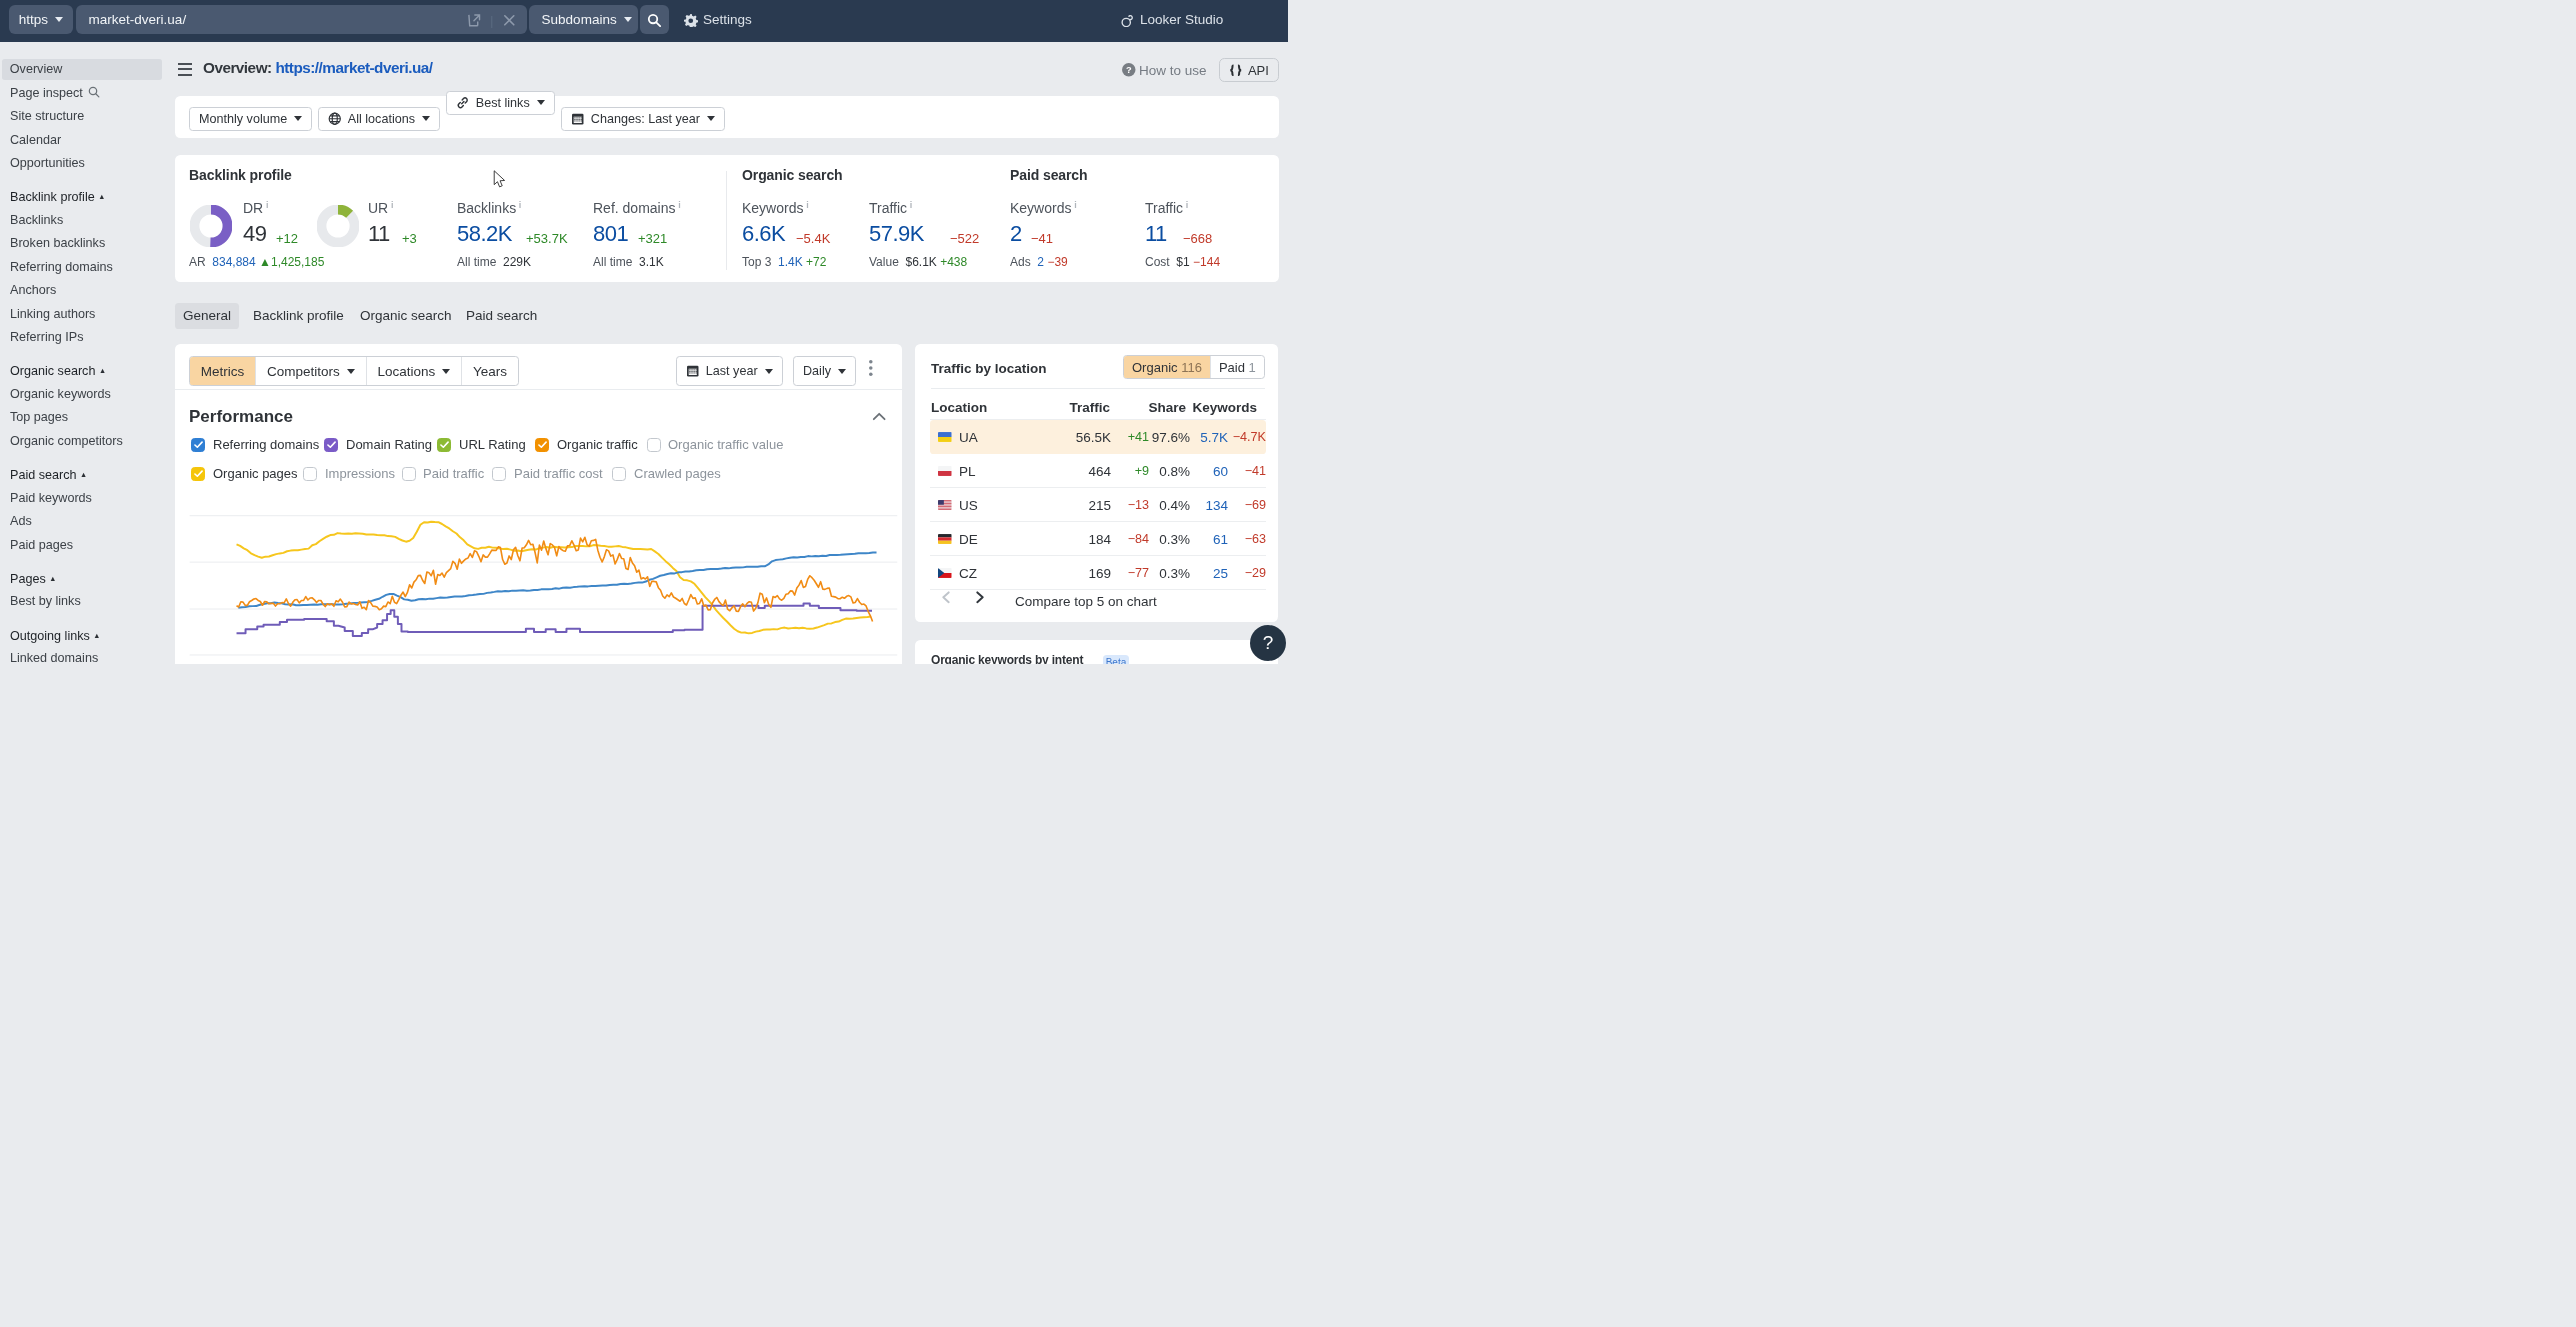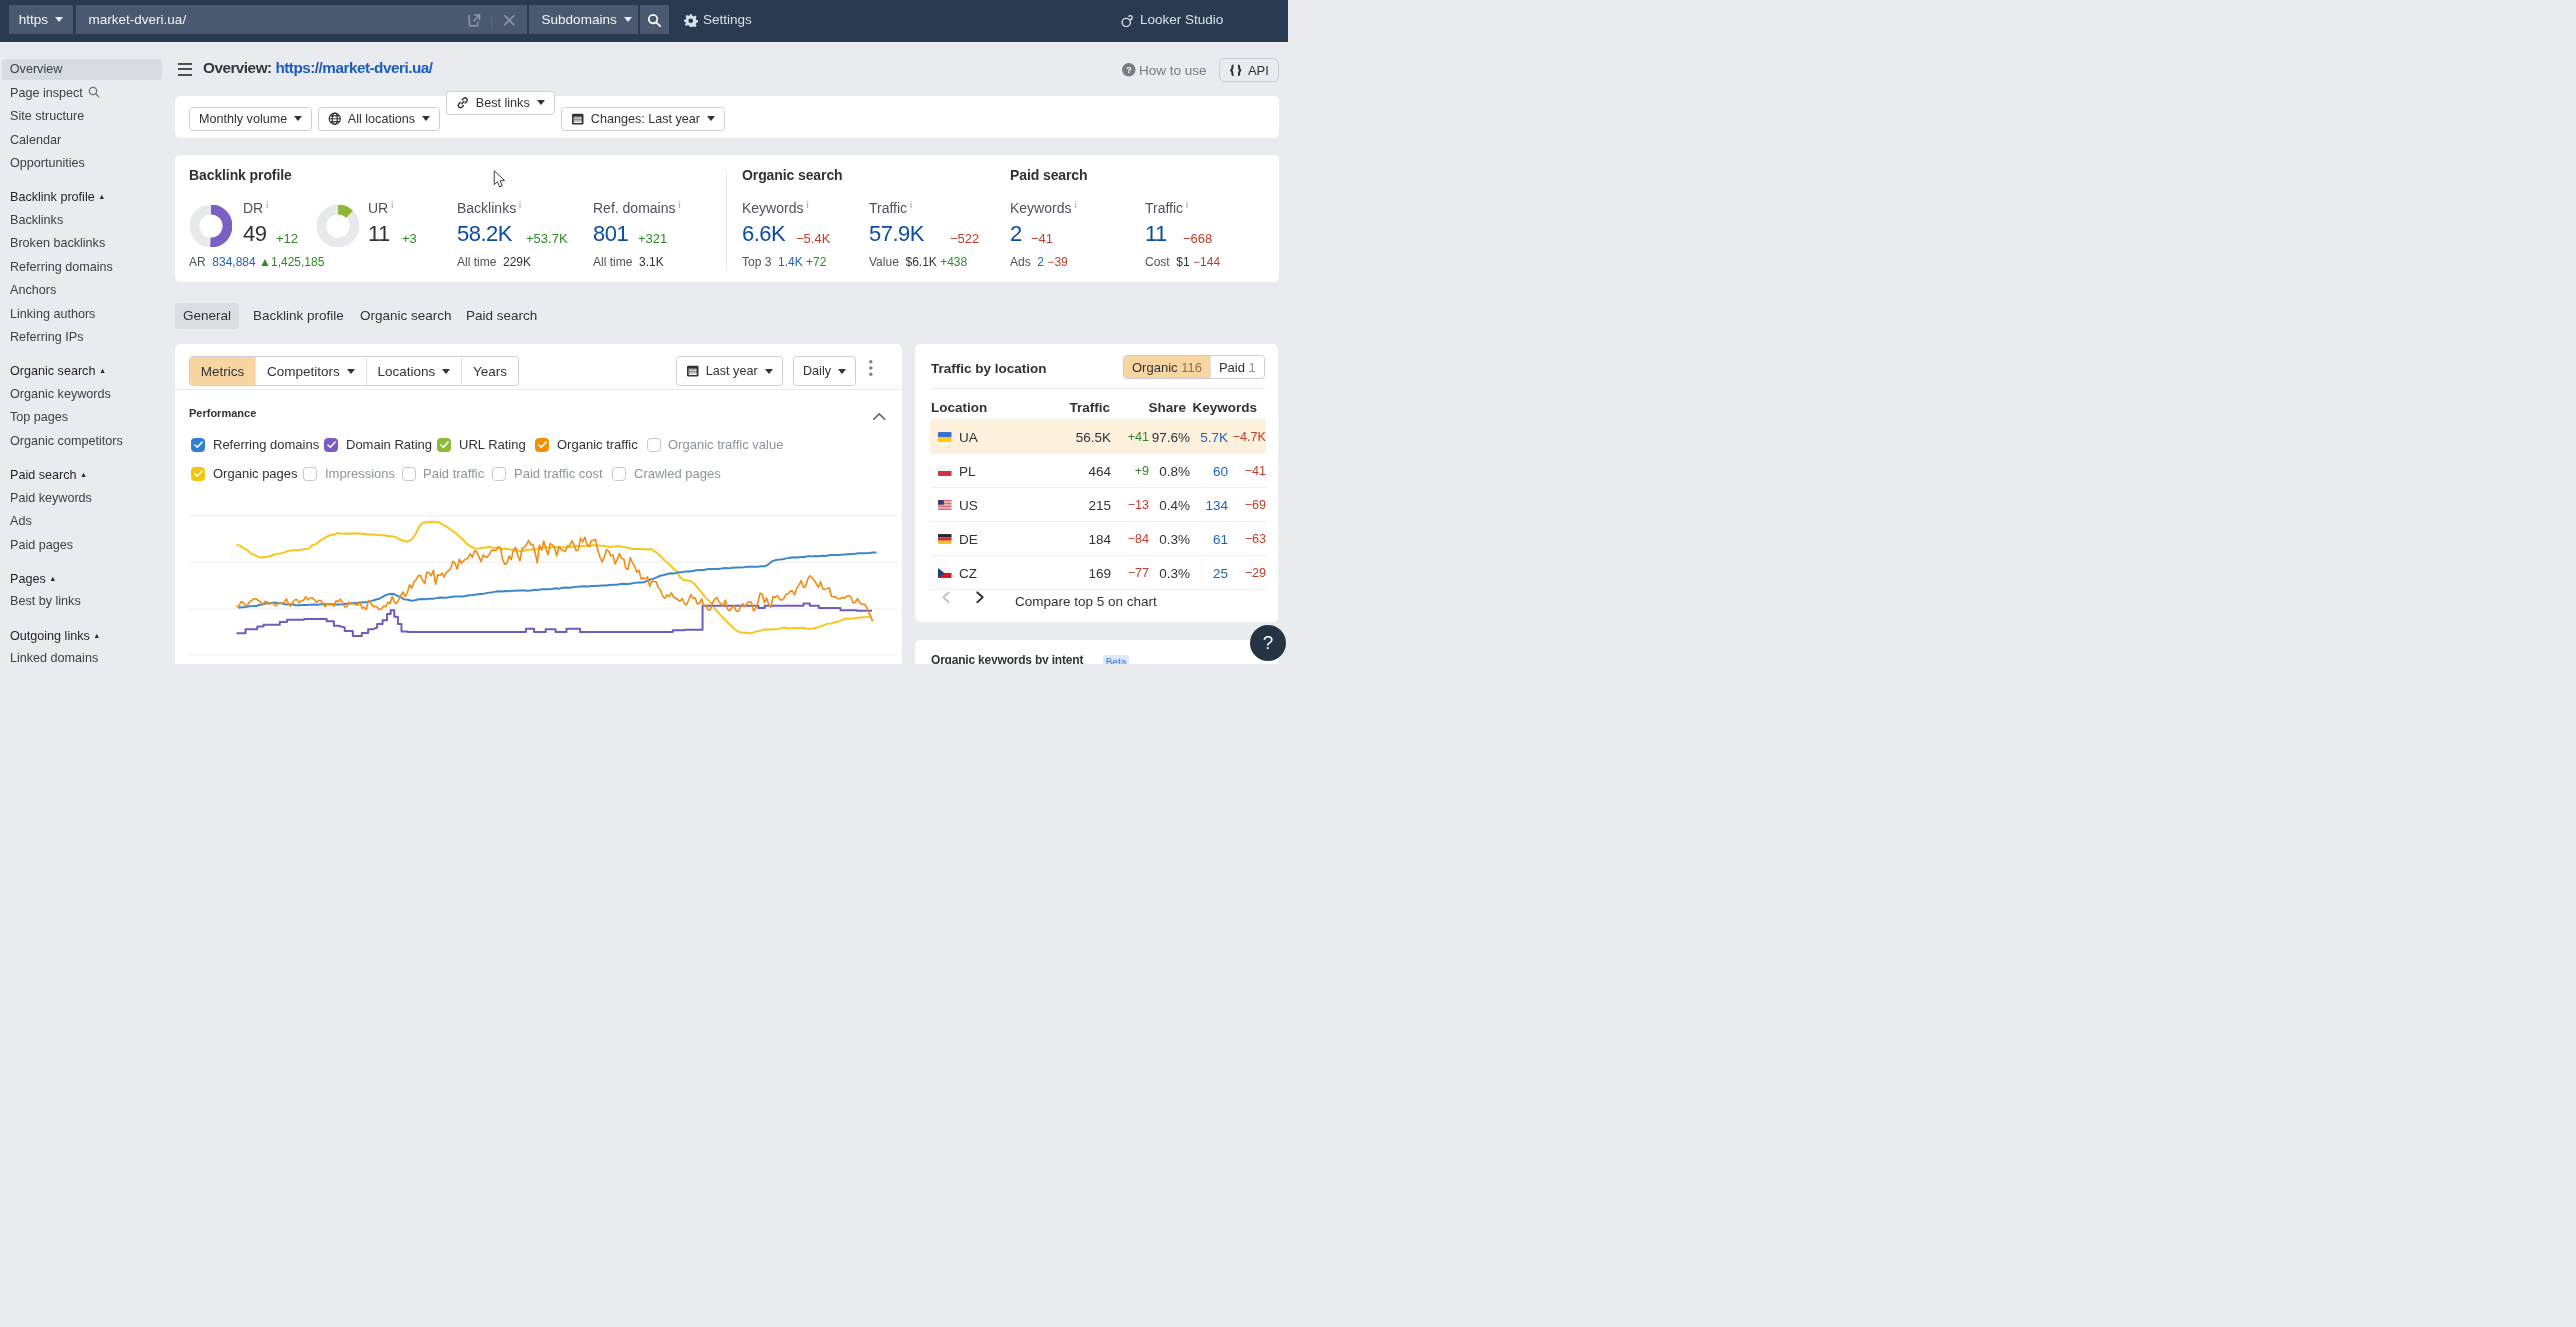--- a/index.html
+++ b/index.html
@@ -1,19 +1,19 @@
 <!DOCTYPE html>
 <html style="font-size:14.4px"><head><meta charset="utf-8">
 <style>
 * { margin:0; padding:0; box-sizing:border-box; }
 html,body { width:1288px; height:664px; overflow:hidden; font-family:"Liberation Sans", sans-serif; background:#e9ebee; position:relative; }
 .card { position:absolute; background:#fff; border-radius:5.4px; }
 
 #topbar { position:absolute; left:0; top:0; width:1288px; height:42px; background:#2a3a50; z-index:10; }
-.navbox { position:absolute; top:5.4px; height:29px; background:#4a5970; border-radius:0; color:#f2f5f8; font-size:13.5px; display:flex; align-items:center; }
+.navbox { position:absolute; top:5.4px; height:29px; background:#4a5970; border-radius:6px; color:#f2f5f8; font-size:13.5px; display:flex; align-items:center; }
 .caret { display:inline-block; width:0; height:0; border-left:4px solid transparent; border-right:4px solid transparent; border-top:5px solid #2f3338; margin-left:7.2px; }
 .navbox .caret { border-top-color:#e8edf3; }
 
 #sidebar { position:absolute; left:0; top:42px; width:162px; height:621px; }
 .sitem { position:absolute; left:10px; height:23.5px; line-height:23.5px; font-size:12.6px; color:#3c4147; white-space:nowrap; }
 .sitem.sel { left:1.8px; padding-left:8px; width:160px; height:21.6px; line-height:21.6px; margin-top:0.9px; background:#d8dbe0; border-radius:2.7px; }
 .shead { position:absolute; left:10px; height:23.5px; line-height:23.5px; font-size:12.6px; font-weight:normal; color:#1d2126; white-space:nowrap; }
 .tri { font-size:7.2px; vertical-align:1.8px; color:#2b2f34; }
 
 .htitle { position:absolute; left:203px; top:60px; font-size:15.3px; font-weight:bold; color:#32373d; line-height:1; letter-spacing:-0.5px; }
@@ -276,21 +276,21 @@
     </svg>Last year<span class="caret"></span></div>
 <div class="btn" style="left:793px;top:356px;height:30px">Daily<span class="caret"></span></div>
 <div style="position:absolute;left:869px;top:360px"><svg width="3.6" height="16" viewBox="0 0 4 18">
       <g fill="#7d858e">
         <circle cx="2" cy="2" r="2"></circle>
         <circle cx="2" cy="9" r="2"></circle>
         <circle cx="2" cy="16" r="2"></circle>
       </g>
     </svg></div>
 <div style="position:absolute;left:175px;top:389px;width:727px;height:0.9px;background:#e9ecef"></div>
-<div style="position:absolute;left:189px;top:408px;font-size:11px;line-height:1;font-weight:bold;color:#2f3338">Performance</div>
+<div style="position:absolute;left:189px;top:408px;font-size:17px;line-height:1;font-weight:bold;color:#2f3338">Performance</div>
 <div style="position:absolute;left:872px;top:408px"><svg width="14.4" height="9" viewBox="0 0 16 10">
       <path d="M2 8 L8 2 L14 8" fill="none" stroke="#6b7177" stroke-width="2" stroke-linecap="round" stroke-linejoin="round"></path>
     </svg></div>
 <div class="cb" style="left:191px;top:438px;background:#2f7fd4;border-color:#2f7fd4">
     <svg width="9" height="8" viewBox="0 0 10 9">
       <path d="M1 4.5 L3.7 7 L9 1.3" fill="none" stroke="#fff" stroke-width="1.8" stroke-linecap="round" stroke-linejoin="round"></path>
     </svg>
   </div>
 <div class="cblabel" style="left:213px;top:437px">Referring domains</div>
 <div class="cb" style="left:324px;top:438px;background:#7a5bc7;border-color:#7a5bc7">

